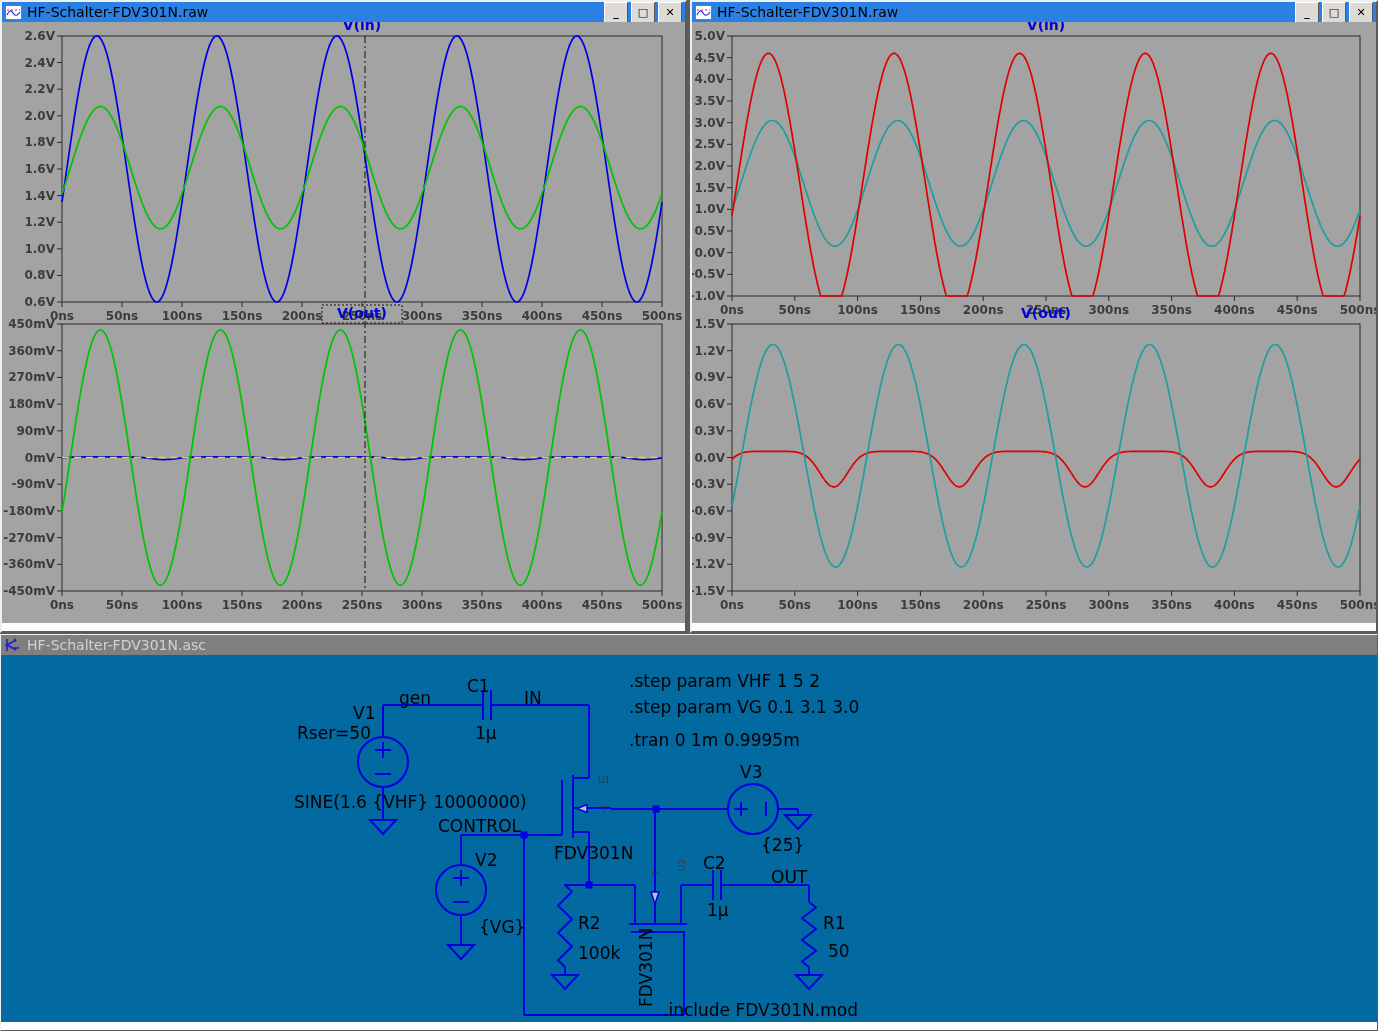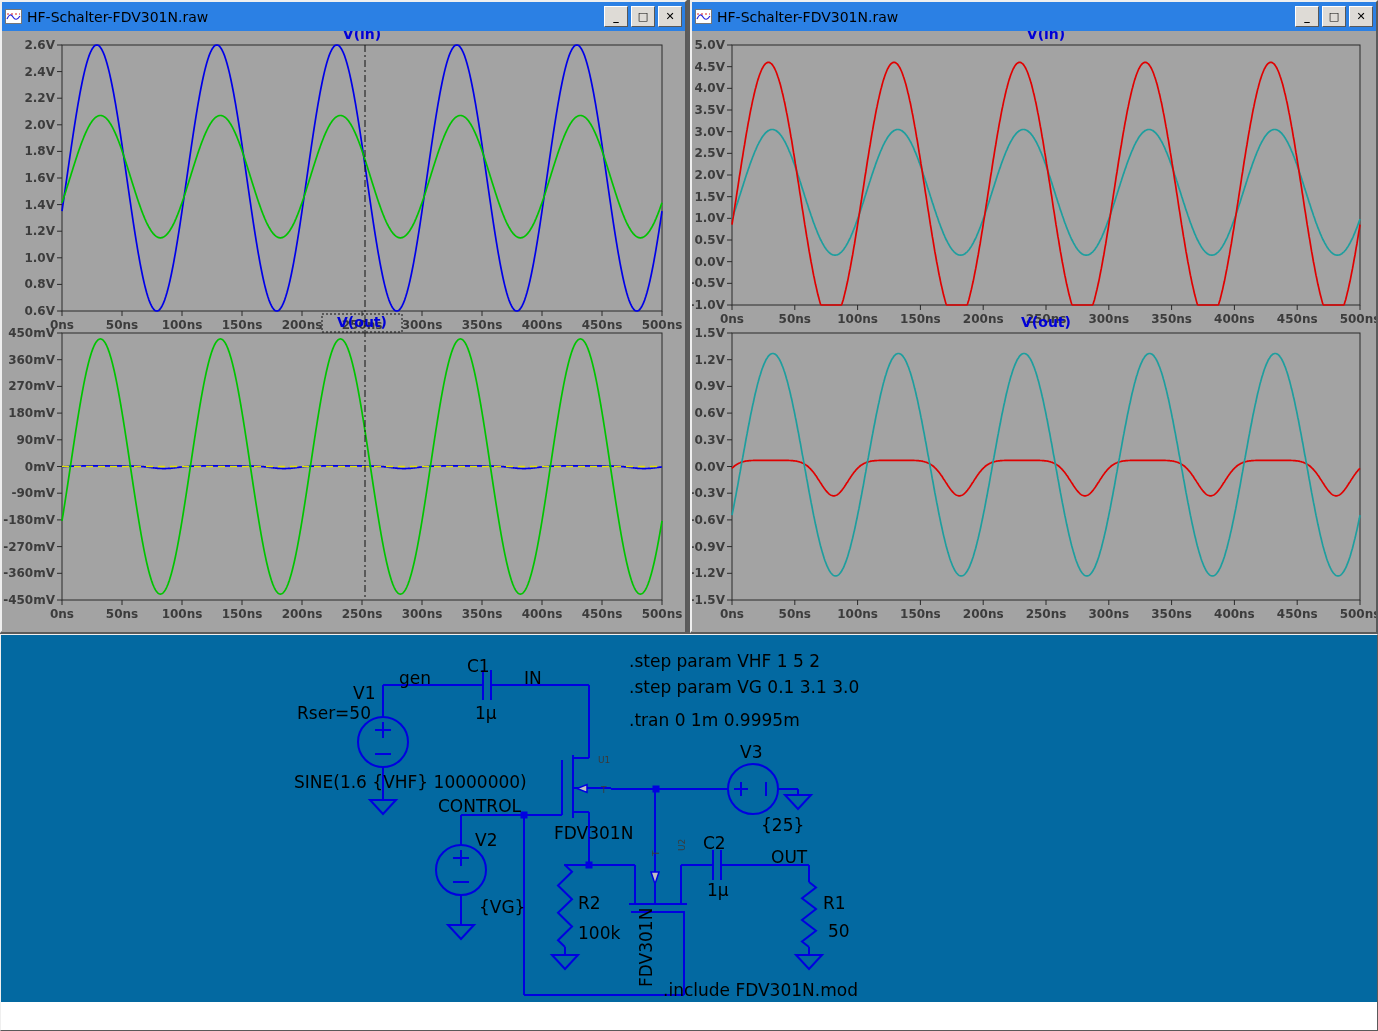--- a/index.html
+++ b/index.html
@@ -1,20 +1,20 @@
 <!DOCTYPE html>
 <html><head>
 <meta charset="utf-8">
 <style>
   html,body{margin:0;padding:0}
   body{width:1378px;height:1031px;position:relative;background:#5c5c5c;
        font-family:"DejaVu Sans",sans-serif;overflow:hidden}
   .win{position:absolute;background:#fff;border:2px solid;
        border-color:#efefef #5a5a5a #5a5a5a #efefef;box-sizing:border-box}
-  .titlebar{height:29px;display:flex;align-items:center;padding:0 3px;gap:5px}
+  .titlebar{height:20px;display:flex;align-items:center;padding:0 3px;gap:5px}
   .titlebar.blue{background:#2b80e4}
   .titlebar.gray{background:#7f7f7f}
   .title-text{font-size:14px;color:#000;flex:1;white-space:nowrap;overflow:hidden}
   .titlebar.gray .title-text{color:#d2d2d2}
   .tb-btns{display:flex;gap:3px}
   .tb-btn{width:22px;height:19px;background:#dedbd6;border:1px solid;
           border-color:#ffffff #585858 #585858 #ffffff;font-size:11px;font-weight:bold;
           display:flex;align-items:center;justify-content:center;color:#000;cursor:default}
   .client{position:relative;width:100%;height:calc(100% - 28px);background:#a3a3a3}
   .client.schem{background:#0369a1}
@@ -264,20 +264,28 @@
         <text x="605.2" y="587" text-anchor="middle" class="alabel" fill="#3c3c3c">450ns</text>
         <line x1="668" y1="569" x2="668" y2="574" stroke="#2a2a2a"></line>
         <text x="668" y="587" text-anchor="middle" class="alabel" fill="#3c3c3c">500ns</text>
         <path d="M40.0 437.3L40.6 436.7L41.3 436.1L41.9 435.5L42.5 435.0L43.1 434.5L43.8 434.1L44.4 433.7L45.0 433.3L45.7 432.9L46.3 432.6L46.9 432.3L47.5 432.0L48.2 431.7L48.8 431.4L49.4 431.2L50.0 431.0L50.7 430.8L51.3 430.7L51.9 430.5L52.6 430.4L53.2 430.2L53.8 430.1L54.4 430.0L55.1 429.9L55.7 429.9L56.3 429.8L57.0 429.7L57.6 429.7L58.2 429.6L58.8 429.6L59.5 429.5L60.1 429.5L60.7 429.5L61.4 429.4L62.0 429.4L62.6 429.4L63.2 429.4L63.9 429.4L64.5 429.3L65.1 429.3L65.7 429.3L66.4 429.3L67.0 429.3L67.6 429.3L68.3 429.3L68.9 429.3L69.5 429.3L70.1 429.3L70.8 429.3L71.4 429.3L72.0 429.3L72.7 429.3L73.3 429.3L73.9 429.3L74.5 429.3L75.2 429.3L75.8 429.3L76.4 429.3L77.1 429.3L77.7 429.3L78.3 429.3L78.9 429.3L79.6 429.3L80.2 429.3L80.8 429.3L81.4 429.3L82.1 429.3L82.7 429.3L83.3 429.3L84.0 429.3L84.6 429.3L85.2 429.3L85.8 429.3L86.5 429.3L87.1 429.3L87.7 429.3L88.4 429.3L89.0 429.3L89.6 429.3L90.2 429.3L90.9 429.3L91.5 429.3L92.1 429.3L92.8 429.3L93.4 429.3L94.0 429.4L94.6 429.4L95.3 429.4L95.9 429.4L96.5 429.4L97.1 429.5L97.8 429.5L98.4 429.5L99.0 429.6L99.7 429.6L100.3 429.7L100.9 429.7L101.5 429.8L102.2 429.9L102.8 429.9L103.4 430.0L104.1 430.1L104.7 430.2L105.3 430.4L105.9 430.5L106.6 430.7L107.2 430.8L107.8 431.0L108.5 431.2L109.1 431.4L109.7 431.7L110.3 432.0L111.0 432.3L111.6 432.6L112.2 432.9L112.8 433.3L113.5 433.7L114.1 434.1L114.7 434.5L115.4 435.0L116.0 435.5L116.6 436.1L117.2 436.7L117.9 437.3L118.5 437.9L119.1 438.6L119.8 439.3L120.4 440.1L121.0 440.8L121.6 441.6L122.3 442.5L122.9 443.3L123.5 444.2L124.2 445.1L124.8 446.0L125.4 447.0L126.0 447.9L126.7 448.9L127.3 449.9L127.9 450.9L128.5 451.8L129.2 452.8L129.8 453.8L130.4 454.7L131.1 455.7L131.7 456.6L132.3 457.5L132.9 458.3L133.6 459.2L134.2 459.9L134.8 460.7L135.5 461.4L136.1 462.0L136.7 462.6L137.3 463.1L138.0 463.6L138.6 464.0L139.2 464.3L139.9 464.5L140.5 464.7L141.1 464.8L141.7 464.9L142.4 464.8L143.0 464.7L143.6 464.5L144.2 464.3L144.9 464.0L145.5 463.6L146.1 463.1L146.8 462.6L147.4 462.0L148.0 461.4L148.6 460.7L149.3 459.9L149.9 459.2L150.5 458.3L151.2 457.5L151.8 456.6L152.4 455.7L153.0 454.7L153.7 453.8L154.3 452.8L154.9 451.8L155.6 450.9L156.2 449.9L156.8 448.9L157.4 447.9L158.1 447.0L158.7 446.0L159.3 445.1L159.9 444.2L160.6 443.3L161.2 442.5L161.8 441.6L162.5 440.8L163.1 440.1L163.7 439.3L164.3 438.6L165.0 437.9L165.6 437.3L166.2 436.7L166.9 436.1L167.5 435.5L168.1 435.0L168.7 434.5L169.4 434.1L170.0 433.7L170.6 433.3L171.3 432.9L171.9 432.6L172.5 432.3L173.1 432.0L173.8 431.7L174.4 431.4L175.0 431.2L175.6 431.0L176.3 430.8L176.9 430.7L177.5 430.5L178.2 430.4L178.8 430.2L179.4 430.1L180.0 430.0L180.7 429.9L181.3 429.9L181.9 429.8L182.6 429.7L183.2 429.7L183.8 429.6L184.4 429.6L185.1 429.5L185.7 429.5L186.3 429.5L187.0 429.4L187.6 429.4L188.2 429.4L188.8 429.4L189.5 429.4L190.1 429.3L190.7 429.3L191.3 429.3L192.0 429.3L192.6 429.3L193.2 429.3L193.9 429.3L194.5 429.3L195.1 429.3L195.7 429.3L196.4 429.3L197.0 429.3L197.6 429.3L198.3 429.3L198.9 429.3L199.5 429.3L200.1 429.3L200.8 429.3L201.4 429.3L202.0 429.3L202.7 429.3L203.3 429.3L203.9 429.3L204.5 429.3L205.2 429.3L205.8 429.3L206.4 429.3L207.0 429.3L207.7 429.3L208.3 429.3L208.9 429.3L209.6 429.3L210.2 429.3L210.8 429.3L211.4 429.3L212.1 429.3L212.7 429.3L213.3 429.3L214.0 429.3L214.6 429.3L215.2 429.3L215.8 429.3L216.5 429.3L217.1 429.3L217.7 429.3L218.4 429.3L219.0 429.3L219.6 429.4L220.2 429.4L220.9 429.4L221.5 429.4L222.1 429.4L222.7 429.5L223.4 429.5L224.0 429.5L224.6 429.6L225.3 429.6L225.9 429.7L226.5 429.7L227.1 429.8L227.8 429.9L228.4 429.9L229.0 430.0L229.7 430.1L230.3 430.2L230.9 430.4L231.5 430.5L232.2 430.7L232.8 430.8L233.4 431.0L234.1 431.2L234.7 431.4L235.3 431.7L235.9 432.0L236.6 432.3L237.2 432.6L237.8 432.9L238.4 433.3L239.1 433.7L239.7 434.1L240.3 434.5L241.0 435.0L241.6 435.5L242.2 436.1L242.8 436.7L243.5 437.3L244.1 437.9L244.7 438.6L245.4 439.3L246.0 440.1L246.6 440.8L247.2 441.6L247.9 442.5L248.5 443.3L249.1 444.2L249.8 445.1L250.4 446.0L251.0 447.0L251.6 447.9L252.3 448.9L252.9 449.9L253.5 450.9L254.1 451.8L254.8 452.8L255.4 453.8L256.0 454.7L256.7 455.7L257.3 456.6L257.9 457.5L258.5 458.3L259.2 459.2L259.8 459.9L260.4 460.7L261.1 461.4L261.7 462.0L262.3 462.6L262.9 463.1L263.6 463.6L264.2 464.0L264.8 464.3L265.5 464.5L266.1 464.7L266.7 464.8L267.3 464.9L268.0 464.8L268.6 464.7L269.2 464.5L269.8 464.3L270.5 464.0L271.1 463.6L271.7 463.1L272.4 462.6L273.0 462.0L273.6 461.4L274.2 460.7L274.9 459.9L275.5 459.2L276.1 458.3L276.8 457.5L277.4 456.6L278.0 455.7L278.6 454.7L279.3 453.8L279.9 452.8L280.5 451.8L281.2 450.9L281.8 449.9L282.4 448.9L283.0 447.9L283.7 447.0L284.3 446.0L284.9 445.1L285.5 444.2L286.2 443.3L286.8 442.5L287.4 441.6L288.1 440.8L288.7 440.1L289.3 439.3L289.9 438.6L290.6 437.9L291.2 437.3L291.8 436.7L292.5 436.1L293.1 435.5L293.7 435.0L294.3 434.5L295.0 434.1L295.6 433.7L296.2 433.3L296.9 432.9L297.5 432.6L298.1 432.3L298.7 432.0L299.4 431.7L300.0 431.4L300.6 431.2L301.2 431.0L301.9 430.8L302.5 430.7L303.1 430.5L303.8 430.4L304.4 430.2L305.0 430.1L305.6 430.0L306.3 429.9L306.9 429.9L307.5 429.8L308.2 429.7L308.8 429.7L309.4 429.6L310.0 429.6L310.7 429.5L311.3 429.5L311.9 429.5L312.6 429.4L313.2 429.4L313.8 429.4L314.4 429.4L315.1 429.4L315.7 429.3L316.3 429.3L316.9 429.3L317.6 429.3L318.2 429.3L318.8 429.3L319.5 429.3L320.1 429.3L320.7 429.3L321.3 429.3L322.0 429.3L322.6 429.3L323.2 429.3L323.9 429.3L324.5 429.3L325.1 429.3L325.7 429.3L326.4 429.3L327.0 429.3L327.6 429.3L328.3 429.3L328.9 429.3L329.5 429.3L330.1 429.3L330.8 429.3L331.4 429.3L332.0 429.3L332.6 429.3L333.3 429.3L333.9 429.3L334.5 429.3L335.2 429.3L335.8 429.3L336.4 429.3L337.0 429.3L337.7 429.3L338.3 429.3L338.9 429.3L339.6 429.3L340.2 429.3L340.8 429.3L341.4 429.3L342.1 429.3L342.7 429.3L343.3 429.3L344.0 429.3L344.6 429.3L345.2 429.4L345.8 429.4L346.5 429.4L347.1 429.4L347.7 429.4L348.3 429.5L349.0 429.5L349.6 429.5L350.2 429.6L350.9 429.6L351.5 429.7L352.1 429.7L352.7 429.8L353.4 429.9L354.0 429.9L354.6 430.0L355.3 430.1L355.9 430.2L356.5 430.4L357.1 430.5L357.8 430.7L358.4 430.8L359.0 431.0L359.7 431.2L360.3 431.4L360.9 431.7L361.5 432.0L362.2 432.3L362.8 432.6L363.4 432.9L364.0 433.3L364.7 433.7L365.3 434.1L365.9 434.5L366.6 435.0L367.2 435.5L367.8 436.1L368.4 436.7L369.1 437.3L369.7 437.9L370.3 438.6L371.0 439.3L371.6 440.1L372.2 440.8L372.8 441.6L373.5 442.5L374.1 443.3L374.7 444.2L375.4 445.1L376.0 446.0L376.6 447.0L377.2 447.9L377.9 448.9L378.5 449.9L379.1 450.9L379.7 451.8L380.4 452.8L381.0 453.8L381.6 454.7L382.3 455.7L382.9 456.6L383.5 457.5L384.1 458.3L384.8 459.2L385.4 459.9L386.0 460.7L386.7 461.4L387.3 462.0L387.9 462.6L388.5 463.1L389.2 463.6L389.8 464.0L390.4 464.3L391.1 464.5L391.7 464.7L392.3 464.8L392.9 464.9L393.6 464.8L394.2 464.7L394.8 464.5L395.4 464.3L396.1 464.0L396.7 463.6L397.3 463.1L398.0 462.6L398.6 462.0L399.2 461.4L399.8 460.7L400.5 459.9L401.1 459.2L401.7 458.3L402.4 457.5L403.0 456.6L403.6 455.7L404.2 454.7L404.9 453.8L405.5 452.8L406.1 451.8L406.8 450.9L407.4 449.9L408.0 448.9L408.6 447.9L409.3 447.0L409.9 446.0L410.5 445.1L411.1 444.2L411.8 443.3L412.4 442.5L413.0 441.6L413.7 440.8L414.3 440.1L414.9 439.3L415.5 438.6L416.2 437.9L416.8 437.3L417.4 436.7L418.1 436.1L418.7 435.5L419.3 435.0L419.9 434.5L420.6 434.1L421.2 433.7L421.8 433.3L422.5 432.9L423.1 432.6L423.7 432.3L424.3 432.0L425.0 431.7L425.6 431.4L426.2 431.2L426.8 431.0L427.5 430.8L428.1 430.7L428.7 430.5L429.4 430.4L430.0 430.2L430.6 430.1L431.2 430.0L431.9 429.9L432.5 429.9L433.1 429.8L433.8 429.7L434.4 429.7L435.0 429.6L435.6 429.6L436.3 429.5L436.9 429.5L437.5 429.5L438.2 429.4L438.8 429.4L439.4 429.4L440.0 429.4L440.7 429.4L441.3 429.3L441.9 429.3L442.5 429.3L443.2 429.3L443.8 429.3L444.4 429.3L445.1 429.3L445.7 429.3L446.3 429.3L446.9 429.3L447.6 429.3L448.2 429.3L448.8 429.3L449.5 429.3L450.1 429.3L450.7 429.3L451.3 429.3L452.0 429.3L452.6 429.3L453.2 429.3L453.9 429.3L454.5 429.3L455.1 429.3L455.7 429.3L456.4 429.3L457.0 429.3L457.6 429.3L458.2 429.3L458.9 429.3L459.5 429.3L460.1 429.3L460.8 429.3L461.4 429.3L462.0 429.3L462.6 429.3L463.3 429.3L463.9 429.3L464.5 429.3L465.2 429.3L465.8 429.3L466.4 429.3L467.0 429.3L467.7 429.3L468.3 429.3L468.9 429.3L469.6 429.3L470.2 429.3L470.8 429.4L471.4 429.4L472.1 429.4L472.7 429.4L473.3 429.4L473.9 429.5L474.6 429.5L475.2 429.5L475.8 429.6L476.5 429.6L477.1 429.7L477.7 429.7L478.3 429.8L479.0 429.9L479.6 429.9L480.2 430.0L480.9 430.1L481.5 430.2L482.1 430.4L482.7 430.5L483.4 430.7L484.0 430.8L484.6 431.0L485.3 431.2L485.9 431.4L486.5 431.7L487.1 432.0L487.8 432.3L488.4 432.6L489.0 432.9L489.6 433.3L490.3 433.7L490.9 434.1L491.5 434.5L492.2 435.0L492.8 435.5L493.4 436.1L494.0 436.7L494.7 437.3L495.3 437.9L495.9 438.6L496.6 439.3L497.2 440.1L497.8 440.8L498.4 441.6L499.1 442.5L499.7 443.3L500.3 444.2L501.0 445.1L501.6 446.0L502.2 447.0L502.8 447.9L503.5 448.9L504.1 449.9L504.7 450.9L505.3 451.8L506.0 452.8L506.6 453.8L507.2 454.7L507.9 455.7L508.5 456.6L509.1 457.5L509.7 458.3L510.4 459.2L511.0 459.9L511.6 460.7L512.3 461.4L512.9 462.0L513.5 462.6L514.1 463.1L514.8 463.6L515.4 464.0L516.0 464.3L516.7 464.5L517.3 464.7L517.9 464.8L518.5 464.9L519.2 464.8L519.8 464.7L520.4 464.5L521.0 464.3L521.7 464.0L522.3 463.6L522.9 463.1L523.6 462.6L524.2 462.0L524.8 461.4L525.4 460.7L526.1 459.9L526.7 459.2L527.3 458.3L528.0 457.5L528.6 456.6L529.2 455.7L529.8 454.7L530.5 453.8L531.1 452.8L531.7 451.8L532.4 450.9L533.0 449.9L533.6 448.9L534.2 447.9L534.9 447.0L535.5 446.0L536.1 445.1L536.7 444.2L537.4 443.3L538.0 442.5L538.6 441.6L539.3 440.8L539.9 440.1L540.5 439.3L541.1 438.6L541.8 437.9L542.4 437.3L543.0 436.7L543.7 436.1L544.3 435.5L544.9 435.0L545.5 434.5L546.2 434.1L546.8 433.7L547.4 433.3L548.1 432.9L548.7 432.6L549.3 432.3L549.9 432.0L550.6 431.7L551.2 431.4L551.8 431.2L552.4 431.0L553.1 430.8L553.7 430.7L554.3 430.5L555.0 430.4L555.6 430.2L556.2 430.1L556.8 430.0L557.5 429.9L558.1 429.9L558.7 429.8L559.4 429.7L560.0 429.7L560.6 429.6L561.2 429.6L561.9 429.5L562.5 429.5L563.1 429.5L563.8 429.4L564.4 429.4L565.0 429.4L565.6 429.4L566.3 429.4L566.9 429.3L567.5 429.3L568.1 429.3L568.8 429.3L569.4 429.3L570.0 429.3L570.7 429.3L571.3 429.3L571.9 429.3L572.5 429.3L573.2 429.3L573.8 429.3L574.4 429.3L575.1 429.3L575.7 429.3L576.3 429.3L576.9 429.3L577.6 429.3L578.2 429.3L578.8 429.3L579.5 429.3L580.1 429.3L580.7 429.3L581.3 429.3L582.0 429.3L582.6 429.3L583.2 429.3L583.8 429.3L584.5 429.3L585.1 429.3L585.7 429.3L586.4 429.3L587.0 429.3L587.6 429.3L588.2 429.3L588.9 429.3L589.5 429.3L590.1 429.3L590.8 429.3L591.4 429.3L592.0 429.3L592.6 429.3L593.3 429.3L593.9 429.3L594.5 429.3L595.2 429.3L595.8 429.3L596.4 429.4L597.0 429.4L597.7 429.4L598.3 429.4L598.9 429.4L599.5 429.5L600.2 429.5L600.8 429.5L601.4 429.6L602.1 429.6L602.7 429.7L603.3 429.7L603.9 429.8L604.6 429.9L605.2 429.9L605.8 430.0L606.5 430.1L607.1 430.2L607.7 430.4L608.3 430.5L609.0 430.7L609.6 430.8L610.2 431.0L610.9 431.2L611.5 431.4L612.1 431.7L612.7 432.0L613.4 432.3L614.0 432.6L614.6 432.9L615.2 433.3L615.9 433.7L616.5 434.1L617.1 434.5L617.8 435.0L618.4 435.5L619.0 436.1L619.6 436.7L620.3 437.3L620.9 437.9L621.5 438.6L622.2 439.3L622.8 440.1L623.4 440.8L624.0 441.6L624.7 442.5L625.3 443.3L625.9 444.2L626.6 445.1L627.2 446.0L627.8 447.0L628.4 447.9L629.1 448.9L629.7 449.9L630.3 450.9L630.9 451.8L631.6 452.8L632.2 453.8L632.8 454.7L633.5 455.7L634.1 456.6L634.7 457.5L635.3 458.3L636.0 459.2L636.6 459.9L637.2 460.7L637.9 461.4L638.5 462.0L639.1 462.6L639.7 463.1L640.4 463.6L641.0 464.0L641.6 464.3L642.3 464.5L642.9 464.7L643.5 464.8L644.1 464.9L644.8 464.8L645.4 464.7L646.0 464.5L646.6 464.3L647.3 464.0L647.9 463.6L648.5 463.1L649.2 462.6L649.8 462.0L650.4 461.4L651.0 460.7L651.7 459.9L652.3 459.2L652.9 458.3L653.6 457.5L654.2 456.6L654.8 455.7L655.4 454.7L656.1 453.8L656.7 452.8L657.3 451.8L658.0 450.9L658.6 449.9L659.2 448.9L659.8 447.9L660.5 447.0L661.1 446.0L661.7 445.1L662.3 444.2L663.0 443.3L663.6 442.5L664.2 441.6L664.9 440.8L665.5 440.1L666.1 439.3L666.7 438.6L667.4 437.9L668.0 437.3" fill="none" stroke="#E00000" stroke-width="1.7"></path>
         <path d="M40.0 484.2L40.6 481.1L41.3 477.9L41.9 474.7L42.5 471.4L43.1 468.1L43.8 464.8L44.4 461.4L45.0 458.0L45.7 454.6L46.3 451.1L46.9 447.7L47.5 444.2L48.2 440.7L48.8 437.2L49.4 433.7L50.0 430.2L50.7 426.7L51.3 423.3L51.9 419.8L52.6 416.3L53.2 412.9L53.8 409.5L54.4 406.1L55.1 402.7L55.7 399.3L56.3 396.0L57.0 392.8L57.6 389.5L58.2 386.4L58.8 383.2L59.5 380.1L60.1 377.1L60.7 374.1L61.4 371.2L62.0 368.3L62.6 365.5L63.2 362.8L63.9 360.1L64.5 357.6L65.1 355.1L65.7 352.6L66.4 350.3L67.0 348.0L67.6 345.8L68.3 343.7L68.9 341.7L69.5 339.8L70.1 338.0L70.8 336.2L71.4 334.6L72.0 333.1L72.7 331.6L73.3 330.3L73.9 329.0L74.5 327.9L75.2 326.9L75.8 326.0L76.4 325.1L77.1 324.4L77.7 323.8L78.3 323.3L78.9 323.0L79.6 322.7L80.2 322.5L80.8 322.5L81.4 322.5L82.1 322.7L82.7 323.0L83.3 323.3L84.0 323.8L84.6 324.4L85.2 325.1L85.8 326.0L86.5 326.9L87.1 327.9L87.7 329.0L88.4 330.3L89.0 331.6L89.6 333.1L90.2 334.6L90.9 336.2L91.5 338.0L92.1 339.8L92.8 341.7L93.4 343.7L94.0 345.8L94.6 348.0L95.3 350.3L95.9 352.6L96.5 355.1L97.1 357.6L97.8 360.1L98.4 362.8L99.0 365.5L99.7 368.3L100.3 371.2L100.9 374.1L101.5 377.1L102.2 380.1L102.8 383.2L103.4 386.4L104.1 389.5L104.7 392.8L105.3 396.0L105.9 399.3L106.6 402.7L107.2 406.1L107.8 409.5L108.5 412.9L109.1 416.3L109.7 419.8L110.3 423.3L111.0 426.7L111.6 430.2L112.2 433.7L112.8 437.2L113.5 440.7L114.1 444.2L114.7 447.7L115.4 451.1L116.0 454.6L116.6 458.0L117.2 461.4L117.9 464.8L118.5 468.1L119.1 471.4L119.8 474.7L120.4 477.9L121.0 481.1L121.6 484.2L122.3 487.3L122.9 490.4L123.5 493.3L124.2 496.3L124.8 499.1L125.4 501.9L126.0 504.6L126.7 507.3L127.3 509.9L127.9 512.4L128.5 514.8L129.2 517.2L129.8 519.4L130.4 521.6L131.1 523.7L131.7 525.7L132.3 527.7L132.9 529.5L133.6 531.2L134.2 532.8L134.8 534.4L135.5 535.8L136.1 537.2L136.7 538.4L137.3 539.5L138.0 540.6L138.6 541.5L139.2 542.3L139.9 543.0L140.5 543.6L141.1 544.1L141.7 544.5L142.4 544.8L143.0 544.9L143.6 545.0L144.2 544.9L144.9 544.8L145.5 544.5L146.1 544.1L146.8 543.6L147.4 543.0L148.0 542.3L148.6 541.5L149.3 540.6L149.9 539.5L150.5 538.4L151.2 537.2L151.8 535.8L152.4 534.4L153.0 532.8L153.7 531.2L154.3 529.5L154.9 527.7L155.6 525.7L156.2 523.7L156.8 521.6L157.4 519.4L158.1 517.2L158.7 514.8L159.3 512.4L159.9 509.9L160.6 507.3L161.2 504.6L161.8 501.9L162.5 499.1L163.1 496.3L163.7 493.3L164.3 490.4L165.0 487.3L165.6 484.2L166.2 481.1L166.9 477.9L167.5 474.7L168.1 471.4L168.7 468.1L169.4 464.8L170.0 461.4L170.6 458.0L171.3 454.6L171.9 451.1L172.5 447.7L173.1 444.2L173.8 440.7L174.4 437.2L175.0 433.7L175.6 430.2L176.3 426.7L176.9 423.3L177.5 419.8L178.2 416.3L178.8 412.9L179.4 409.5L180.0 406.1L180.7 402.7L181.3 399.3L181.9 396.0L182.6 392.8L183.2 389.5L183.8 386.4L184.4 383.2L185.1 380.1L185.7 377.1L186.3 374.1L187.0 371.2L187.6 368.3L188.2 365.5L188.8 362.8L189.5 360.1L190.1 357.6L190.7 355.1L191.3 352.6L192.0 350.3L192.6 348.0L193.2 345.8L193.9 343.7L194.5 341.7L195.1 339.8L195.7 338.0L196.4 336.2L197.0 334.6L197.6 333.1L198.3 331.6L198.9 330.3L199.5 329.0L200.1 327.9L200.8 326.9L201.4 326.0L202.0 325.1L202.7 324.4L203.3 323.8L203.9 323.3L204.5 323.0L205.2 322.7L205.8 322.5L206.4 322.5L207.0 322.5L207.7 322.7L208.3 323.0L208.9 323.3L209.6 323.8L210.2 324.4L210.8 325.1L211.4 326.0L212.1 326.9L212.7 327.9L213.3 329.0L214.0 330.3L214.6 331.6L215.2 333.1L215.8 334.6L216.5 336.2L217.1 338.0L217.7 339.8L218.4 341.7L219.0 343.7L219.6 345.8L220.2 348.0L220.9 350.3L221.5 352.6L222.1 355.1L222.7 357.6L223.4 360.1L224.0 362.8L224.6 365.5L225.3 368.3L225.9 371.2L226.5 374.1L227.1 377.1L227.8 380.1L228.4 383.2L229.0 386.4L229.7 389.5L230.3 392.8L230.9 396.0L231.5 399.3L232.2 402.7L232.8 406.1L233.4 409.5L234.1 412.9L234.7 416.3L235.3 419.8L235.9 423.3L236.6 426.7L237.2 430.2L237.8 433.7L238.4 437.2L239.1 440.7L239.7 444.2L240.3 447.7L241.0 451.1L241.6 454.6L242.2 458.0L242.8 461.4L243.5 464.8L244.1 468.1L244.7 471.4L245.4 474.7L246.0 477.9L246.6 481.1L247.2 484.2L247.9 487.3L248.5 490.4L249.1 493.3L249.8 496.3L250.4 499.1L251.0 501.9L251.6 504.6L252.3 507.3L252.9 509.9L253.5 512.4L254.1 514.8L254.8 517.2L255.4 519.4L256.0 521.6L256.7 523.7L257.3 525.7L257.9 527.7L258.5 529.5L259.2 531.2L259.8 532.8L260.4 534.4L261.1 535.8L261.7 537.2L262.3 538.4L262.9 539.5L263.6 540.6L264.2 541.5L264.8 542.3L265.5 543.0L266.1 543.6L266.7 544.1L267.3 544.5L268.0 544.8L268.6 544.9L269.2 545.0L269.8 544.9L270.5 544.8L271.1 544.5L271.7 544.1L272.4 543.6L273.0 543.0L273.6 542.3L274.2 541.5L274.9 540.6L275.5 539.5L276.1 538.4L276.8 537.2L277.4 535.8L278.0 534.4L278.6 532.8L279.3 531.2L279.9 529.5L280.5 527.7L281.2 525.7L281.8 523.7L282.4 521.6L283.0 519.4L283.7 517.2L284.3 514.8L284.9 512.4L285.5 509.9L286.2 507.3L286.8 504.6L287.4 501.9L288.1 499.1L288.7 496.3L289.3 493.3L289.9 490.4L290.6 487.3L291.2 484.2L291.8 481.1L292.5 477.9L293.1 474.7L293.7 471.4L294.3 468.1L295.0 464.8L295.6 461.4L296.2 458.0L296.9 454.6L297.5 451.1L298.1 447.7L298.7 444.2L299.4 440.7L300.0 437.2L300.6 433.7L301.2 430.2L301.9 426.7L302.5 423.3L303.1 419.8L303.8 416.3L304.4 412.9L305.0 409.5L305.6 406.1L306.3 402.7L306.9 399.3L307.5 396.0L308.2 392.8L308.8 389.5L309.4 386.4L310.0 383.2L310.7 380.1L311.3 377.1L311.9 374.1L312.6 371.2L313.2 368.3L313.8 365.5L314.4 362.8L315.1 360.1L315.7 357.6L316.3 355.1L316.9 352.6L317.6 350.3L318.2 348.0L318.8 345.8L319.5 343.7L320.1 341.7L320.7 339.8L321.3 338.0L322.0 336.2L322.6 334.6L323.2 333.1L323.9 331.6L324.5 330.3L325.1 329.0L325.7 327.9L326.4 326.9L327.0 326.0L327.6 325.1L328.3 324.4L328.9 323.8L329.5 323.3L330.1 323.0L330.8 322.7L331.4 322.5L332.0 322.5L332.6 322.5L333.3 322.7L333.9 323.0L334.5 323.3L335.2 323.8L335.8 324.4L336.4 325.1L337.0 326.0L337.7 326.9L338.3 327.9L338.9 329.0L339.6 330.3L340.2 331.6L340.8 333.1L341.4 334.6L342.1 336.2L342.7 338.0L343.3 339.8L344.0 341.7L344.6 343.7L345.2 345.8L345.8 348.0L346.5 350.3L347.1 352.6L347.7 355.1L348.3 357.6L349.0 360.1L349.6 362.8L350.2 365.5L350.9 368.3L351.5 371.2L352.1 374.1L352.7 377.1L353.4 380.1L354.0 383.2L354.6 386.4L355.3 389.5L355.9 392.8L356.5 396.0L357.1 399.3L357.8 402.7L358.4 406.1L359.0 409.5L359.7 412.9L360.3 416.3L360.9 419.8L361.5 423.3L362.2 426.7L362.8 430.2L363.4 433.7L364.0 437.2L364.7 440.7L365.3 444.2L365.9 447.7L366.6 451.1L367.2 454.6L367.8 458.0L368.4 461.4L369.1 464.8L369.7 468.1L370.3 471.4L371.0 474.7L371.6 477.9L372.2 481.1L372.8 484.2L373.5 487.3L374.1 490.4L374.7 493.3L375.4 496.3L376.0 499.1L376.6 501.9L377.2 504.6L377.9 507.3L378.5 509.9L379.1 512.4L379.7 514.8L380.4 517.2L381.0 519.4L381.6 521.6L382.3 523.7L382.9 525.7L383.5 527.7L384.1 529.5L384.8 531.2L385.4 532.8L386.0 534.4L386.7 535.8L387.3 537.2L387.9 538.4L388.5 539.5L389.2 540.6L389.8 541.5L390.4 542.3L391.1 543.0L391.7 543.6L392.3 544.1L392.9 544.5L393.6 544.8L394.2 544.9L394.8 545.0L395.4 544.9L396.1 544.8L396.7 544.5L397.3 544.1L398.0 543.6L398.6 543.0L399.2 542.3L399.8 541.5L400.5 540.6L401.1 539.5L401.7 538.4L402.4 537.2L403.0 535.8L403.6 534.4L404.2 532.8L404.9 531.2L405.5 529.5L406.1 527.7L406.8 525.7L407.4 523.7L408.0 521.6L408.6 519.4L409.3 517.2L409.9 514.8L410.5 512.4L411.1 509.9L411.8 507.3L412.4 504.6L413.0 501.9L413.7 499.1L414.3 496.3L414.9 493.3L415.5 490.4L416.2 487.3L416.8 484.2L417.4 481.1L418.1 477.9L418.7 474.7L419.3 471.4L419.9 468.1L420.6 464.8L421.2 461.4L421.8 458.0L422.5 454.6L423.1 451.1L423.7 447.7L424.3 444.2L425.0 440.7L425.6 437.2L426.2 433.7L426.8 430.2L427.5 426.7L428.1 423.3L428.7 419.8L429.4 416.3L430.0 412.9L430.6 409.5L431.2 406.1L431.9 402.7L432.5 399.3L433.1 396.0L433.8 392.8L434.4 389.5L435.0 386.4L435.6 383.2L436.3 380.1L436.9 377.1L437.5 374.1L438.2 371.2L438.8 368.3L439.4 365.5L440.0 362.8L440.7 360.1L441.3 357.6L441.9 355.1L442.5 352.6L443.2 350.3L443.8 348.0L444.4 345.8L445.1 343.7L445.7 341.7L446.3 339.8L446.9 338.0L447.6 336.2L448.2 334.6L448.8 333.1L449.5 331.6L450.1 330.3L450.7 329.0L451.3 327.9L452.0 326.9L452.6 326.0L453.2 325.1L453.9 324.4L454.5 323.8L455.1 323.3L455.7 323.0L456.4 322.7L457.0 322.5L457.6 322.5L458.2 322.5L458.9 322.7L459.5 323.0L460.1 323.3L460.8 323.8L461.4 324.4L462.0 325.1L462.6 326.0L463.3 326.9L463.9 327.9L464.5 329.0L465.2 330.3L465.8 331.6L466.4 333.1L467.0 334.6L467.7 336.2L468.3 338.0L468.9 339.8L469.6 341.7L470.2 343.7L470.8 345.8L471.4 348.0L472.1 350.3L472.7 352.6L473.3 355.1L473.9 357.6L474.6 360.1L475.2 362.8L475.8 365.5L476.5 368.3L477.1 371.2L477.7 374.1L478.3 377.1L479.0 380.1L479.6 383.2L480.2 386.4L480.9 389.5L481.5 392.8L482.1 396.0L482.7 399.3L483.4 402.7L484.0 406.1L484.6 409.5L485.3 412.9L485.9 416.3L486.5 419.8L487.1 423.3L487.8 426.7L488.4 430.2L489.0 433.7L489.6 437.2L490.3 440.7L490.9 444.2L491.5 447.7L492.2 451.1L492.8 454.6L493.4 458.0L494.0 461.4L494.7 464.8L495.3 468.1L495.9 471.4L496.6 474.7L497.2 477.9L497.8 481.1L498.4 484.2L499.1 487.3L499.7 490.4L500.3 493.3L501.0 496.3L501.6 499.1L502.2 501.9L502.8 504.6L503.5 507.3L504.1 509.9L504.7 512.4L505.3 514.8L506.0 517.2L506.6 519.4L507.2 521.6L507.9 523.7L508.5 525.7L509.1 527.7L509.7 529.5L510.4 531.2L511.0 532.8L511.6 534.4L512.3 535.8L512.9 537.2L513.5 538.4L514.1 539.5L514.8 540.6L515.4 541.5L516.0 542.3L516.7 543.0L517.3 543.6L517.9 544.1L518.5 544.5L519.2 544.8L519.8 544.9L520.4 545.0L521.0 544.9L521.7 544.8L522.3 544.5L522.9 544.1L523.6 543.6L524.2 543.0L524.8 542.3L525.4 541.5L526.1 540.6L526.7 539.5L527.3 538.4L528.0 537.2L528.6 535.8L529.2 534.4L529.8 532.8L530.5 531.2L531.1 529.5L531.7 527.7L532.4 525.7L533.0 523.7L533.6 521.6L534.2 519.4L534.9 517.2L535.5 514.8L536.1 512.4L536.7 509.9L537.4 507.3L538.0 504.6L538.6 501.9L539.3 499.1L539.9 496.3L540.5 493.3L541.1 490.4L541.8 487.3L542.4 484.2L543.0 481.1L543.7 477.9L544.3 474.7L544.9 471.4L545.5 468.1L546.2 464.8L546.8 461.4L547.4 458.0L548.1 454.6L548.7 451.1L549.3 447.7L549.9 444.2L550.6 440.7L551.2 437.2L551.8 433.7L552.4 430.2L553.1 426.7L553.7 423.3L554.3 419.8L555.0 416.3L555.6 412.9L556.2 409.5L556.8 406.1L557.5 402.7L558.1 399.3L558.7 396.0L559.4 392.8L560.0 389.5L560.6 386.4L561.2 383.2L561.9 380.1L562.5 377.1L563.1 374.1L563.8 371.2L564.4 368.3L565.0 365.5L565.6 362.8L566.3 360.1L566.9 357.6L567.5 355.1L568.1 352.6L568.8 350.3L569.4 348.0L570.0 345.8L570.7 343.7L571.3 341.7L571.9 339.8L572.5 338.0L573.2 336.2L573.8 334.6L574.4 333.1L575.1 331.6L575.7 330.3L576.3 329.0L576.9 327.9L577.6 326.9L578.2 326.0L578.8 325.1L579.5 324.4L580.1 323.8L580.7 323.3L581.3 323.0L582.0 322.7L582.6 322.5L583.2 322.5L583.8 322.5L584.5 322.7L585.1 323.0L585.7 323.3L586.4 323.8L587.0 324.4L587.6 325.1L588.2 326.0L588.9 326.9L589.5 327.9L590.1 329.0L590.8 330.3L591.4 331.6L592.0 333.1L592.6 334.6L593.3 336.2L593.9 338.0L594.5 339.8L595.2 341.7L595.8 343.7L596.4 345.8L597.0 348.0L597.7 350.3L598.3 352.6L598.9 355.1L599.5 357.6L600.2 360.1L600.8 362.8L601.4 365.5L602.1 368.3L602.7 371.2L603.3 374.1L603.9 377.1L604.6 380.1L605.2 383.2L605.8 386.4L606.5 389.5L607.1 392.8L607.7 396.0L608.3 399.3L609.0 402.7L609.6 406.1L610.2 409.5L610.9 412.9L611.5 416.3L612.1 419.8L612.7 423.3L613.4 426.7L614.0 430.2L614.6 433.7L615.2 437.2L615.9 440.7L616.5 444.2L617.1 447.7L617.8 451.1L618.4 454.6L619.0 458.0L619.6 461.4L620.3 464.8L620.9 468.1L621.5 471.4L622.2 474.7L622.8 477.9L623.4 481.1L624.0 484.2L624.7 487.3L625.3 490.4L625.9 493.3L626.6 496.3L627.2 499.1L627.8 501.9L628.4 504.6L629.1 507.3L629.7 509.9L630.3 512.4L630.9 514.8L631.6 517.2L632.2 519.4L632.8 521.6L633.5 523.7L634.1 525.7L634.7 527.7L635.3 529.5L636.0 531.2L636.6 532.8L637.2 534.4L637.9 535.8L638.5 537.2L639.1 538.4L639.7 539.5L640.4 540.6L641.0 541.5L641.6 542.3L642.3 543.0L642.9 543.6L643.5 544.1L644.1 544.5L644.8 544.8L645.4 544.9L646.0 545.0L646.6 544.9L647.3 544.8L647.9 544.5L648.5 544.1L649.2 543.6L649.8 543.0L650.4 542.3L651.0 541.5L651.7 540.6L652.3 539.5L652.9 538.4L653.6 537.2L654.2 535.8L654.8 534.4L655.4 532.8L656.1 531.2L656.7 529.5L657.3 527.7L658.0 525.7L658.6 523.7L659.2 521.6L659.8 519.4L660.5 517.2L661.1 514.8L661.7 512.4L662.3 509.9L663.0 507.3L663.6 504.6L664.2 501.9L664.9 499.1L665.5 496.3L666.1 493.3L666.7 490.4L667.4 487.3L668.0 484.2" fill="none" stroke="#1E9E9E" stroke-width="1.7"></path>
       </svg>
   </div>
 </div>
 
 <div class="win" id="win-schem" style="left:0;top:634px;width:1378px;height:397px;border-width:1px">
+  <div class="titlebar gray">
+    <span class="wicon">
+      <svg width="18" height="16">
+        <path d="M3 2 V14 M3 8 H1 M3 8 L12 3 M12 3 L10 2 M12 3 L11 5 M3 8 L12 13 M8 11 H15" fill="none" stroke="#2222cc" stroke-width="1.6"></path>
+      </svg>
+    </span>
+    <span class="title-text">HF-Schalter-FDV301N.asc</span>
+  </div>
   <div class="client schem">
     <svg id="svg-schem" width="1376" height="368">
         <g>
           <line x1="382" y1="82" x2="382" y2="50" stroke="#0000E0" stroke-width="2"></line>
           <line x1="382" y1="50" x2="482" y2="50" stroke="#0000E0" stroke-width="2"></line>
           <line x1="490" y1="50" x2="588" y2="50" stroke="#0000E0" stroke-width="2"></line>
           <line x1="588" y1="50" x2="588" y2="123" stroke="#0000E0" stroke-width="2"></line>
           <line x1="572" y1="123" x2="588" y2="123" stroke="#0000E0" stroke-width="2"></line>
           <line x1="572" y1="120" x2="572" y2="183" stroke="#0000E0" stroke-width="2"></line>
           <line x1="561" y1="125" x2="561" y2="180" stroke="#0000E0" stroke-width="2"></line>

